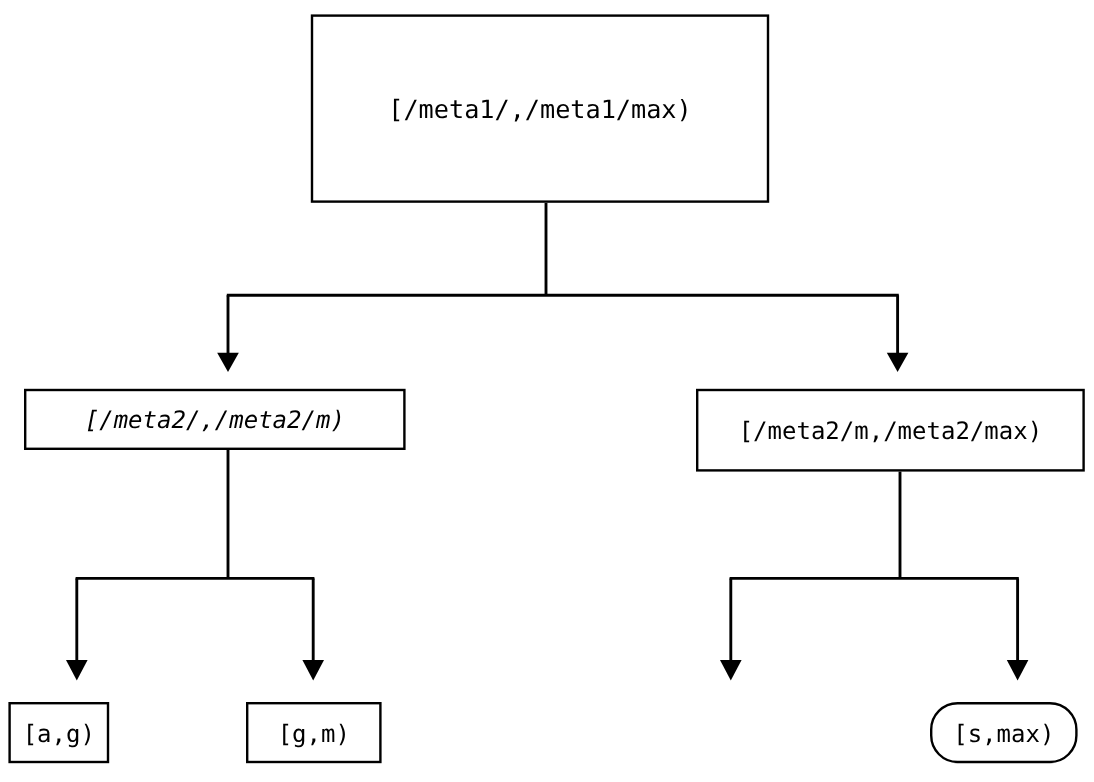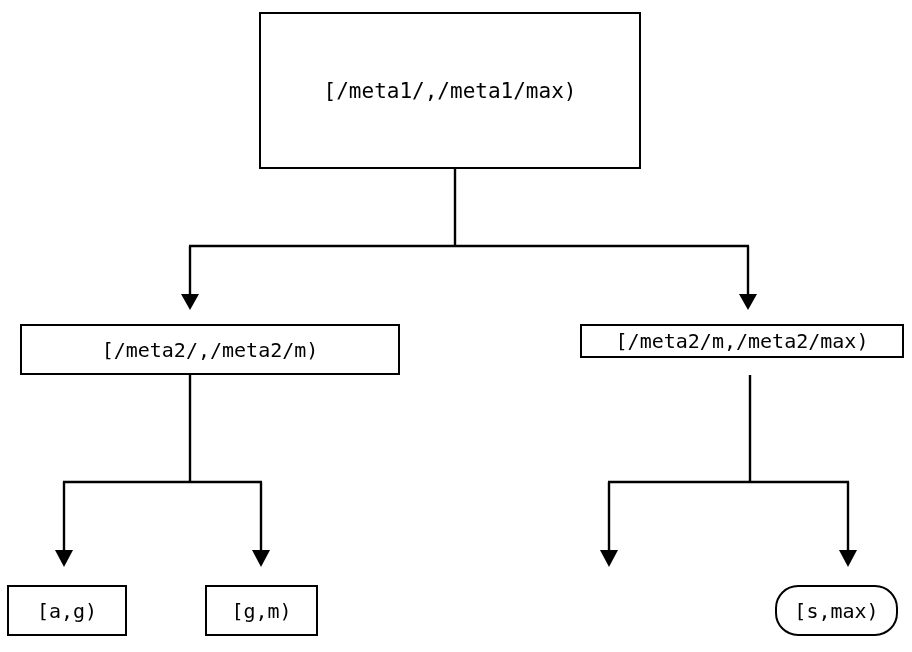--- a/index.html
+++ b/index.html
@@ -32,37 +32,38 @@
   .node-root {
     left: 259px;
     top: 12px;
     width: 382px;
     height: 157px;
     font-size: 21px;
   }
   .node-l2-left {
     left: 20px;
     top: 324px;
-    width: 380px;
+    width: 318px;
     height: 51px;
     font-size: 20px;
+    font-style: italic;
   }
   .node-l2-right {
     left: 580px;
     top: 324px;
     width: 324px;
-    height: 34px;
+    height: 69px;
     font-size: 20px;
   }
   .node-leaf {
     top: 585px;
     height: 51px;
     font-size: 20px;
   }
-  .leaf-ag   { left: 7px;   width: 120px; }
+  .leaf-ag   { left: 7px;   width: 84px; }
   .leaf-gm   { left: 205px; width: 113px; }
   .leaf-ms   { left: 553px; width: 101px; }
   .leaf-smax { left: 775px; width: 123px; border-radius: 23px; }
 
   .edges {
     position: absolute;
     left: 0;
     top: 0;
     width: 912px;
     height: 652px;

